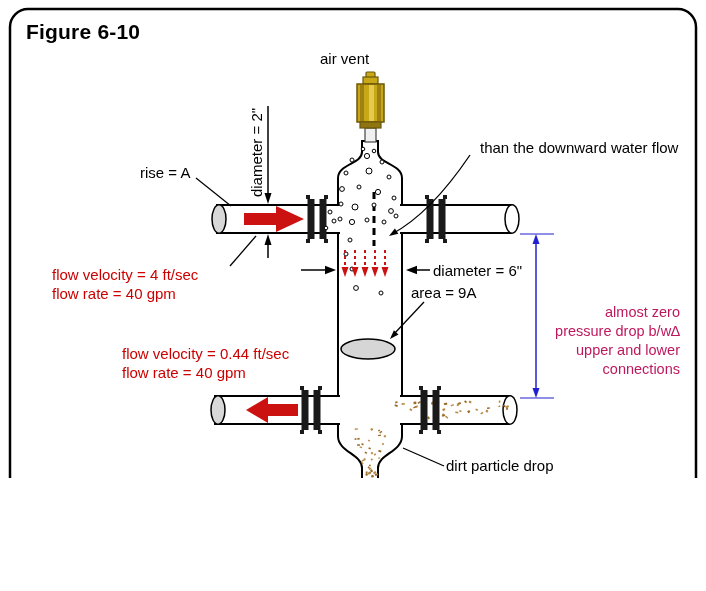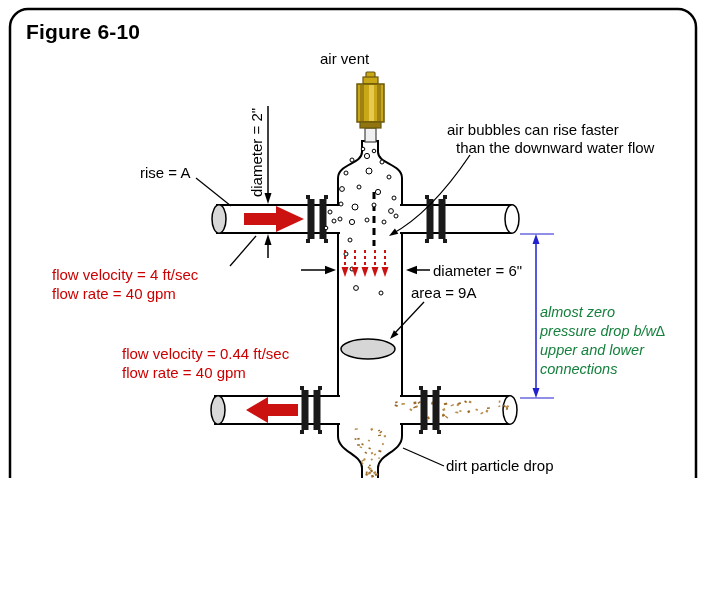--- a/index.html
+++ b/index.html
@@ -15,21 +15,21 @@
   .lbl {
     position:absolute; font-size:15px; color:#000;
     white-space:nowrap; line-height:1.2;
   }
   .lbl.red  { color:#cc0000; }
   .rot {
     transform:rotate(-90deg); transform-origin:center; text-align:center;
   }
   .blue-block {
     position:absolute; left:540px; top:303px; width:140px;
-    text-align:left; color:#15803d; font-size:14.5px; line-height:19px;font-style:italic;
+    text-align:right; color:#be185d; font-size:14.5px; line-height:19px;
   }
   .center { text-align:left; }
 </style>
 </head>
 <body>
 
 <div class="stage">
 
   <svg class="canvas" width="706" height="591" viewBox="0 0 706 591">
 
@@ -274,22 +274,21 @@
   </svg>
 
   <div class="title">Figure 6-10</div>
 
   <div class="lbl center" style="left:320px; top:50px; width:100px;">air vent</div>
 
   <div class="lbl rot" style="left:201px; top:144px; width:110px; height:17px;">diameter = 2"</div>
 
   <div class="lbl" style="left:140px; top:164px;">rise = A</div>
 
-  <div class="lbl" style="left:447px; top:121px;">air bubbles can rise faster</div>
-  <div class="lbl" style="left:456px; top:139px;">than the downward water flow</div>
+  <div class="lbl" style="left:480px; top:139px;">than the downward water flow</div>
 
   <div class="lbl red" style="left:52px; top:266px;">flow velocity = 4 ft/sec</div>
   <div class="lbl red" style="left:52px; top:285px;">flow rate = 40 gpm</div>
 
   <div class="lbl" style="left:433px; top:262px;">diameter = 6"</div>
   <div class="lbl" style="left:411px; top:284px;">area = 9A</div>
 
   <div class="lbl red" style="left:122px; top:345px;">flow velocity = 0.44 ft/sec</div>
   <div class="lbl red" style="left:122px; top:364px;">flow rate = 40 gpm</div>
 

